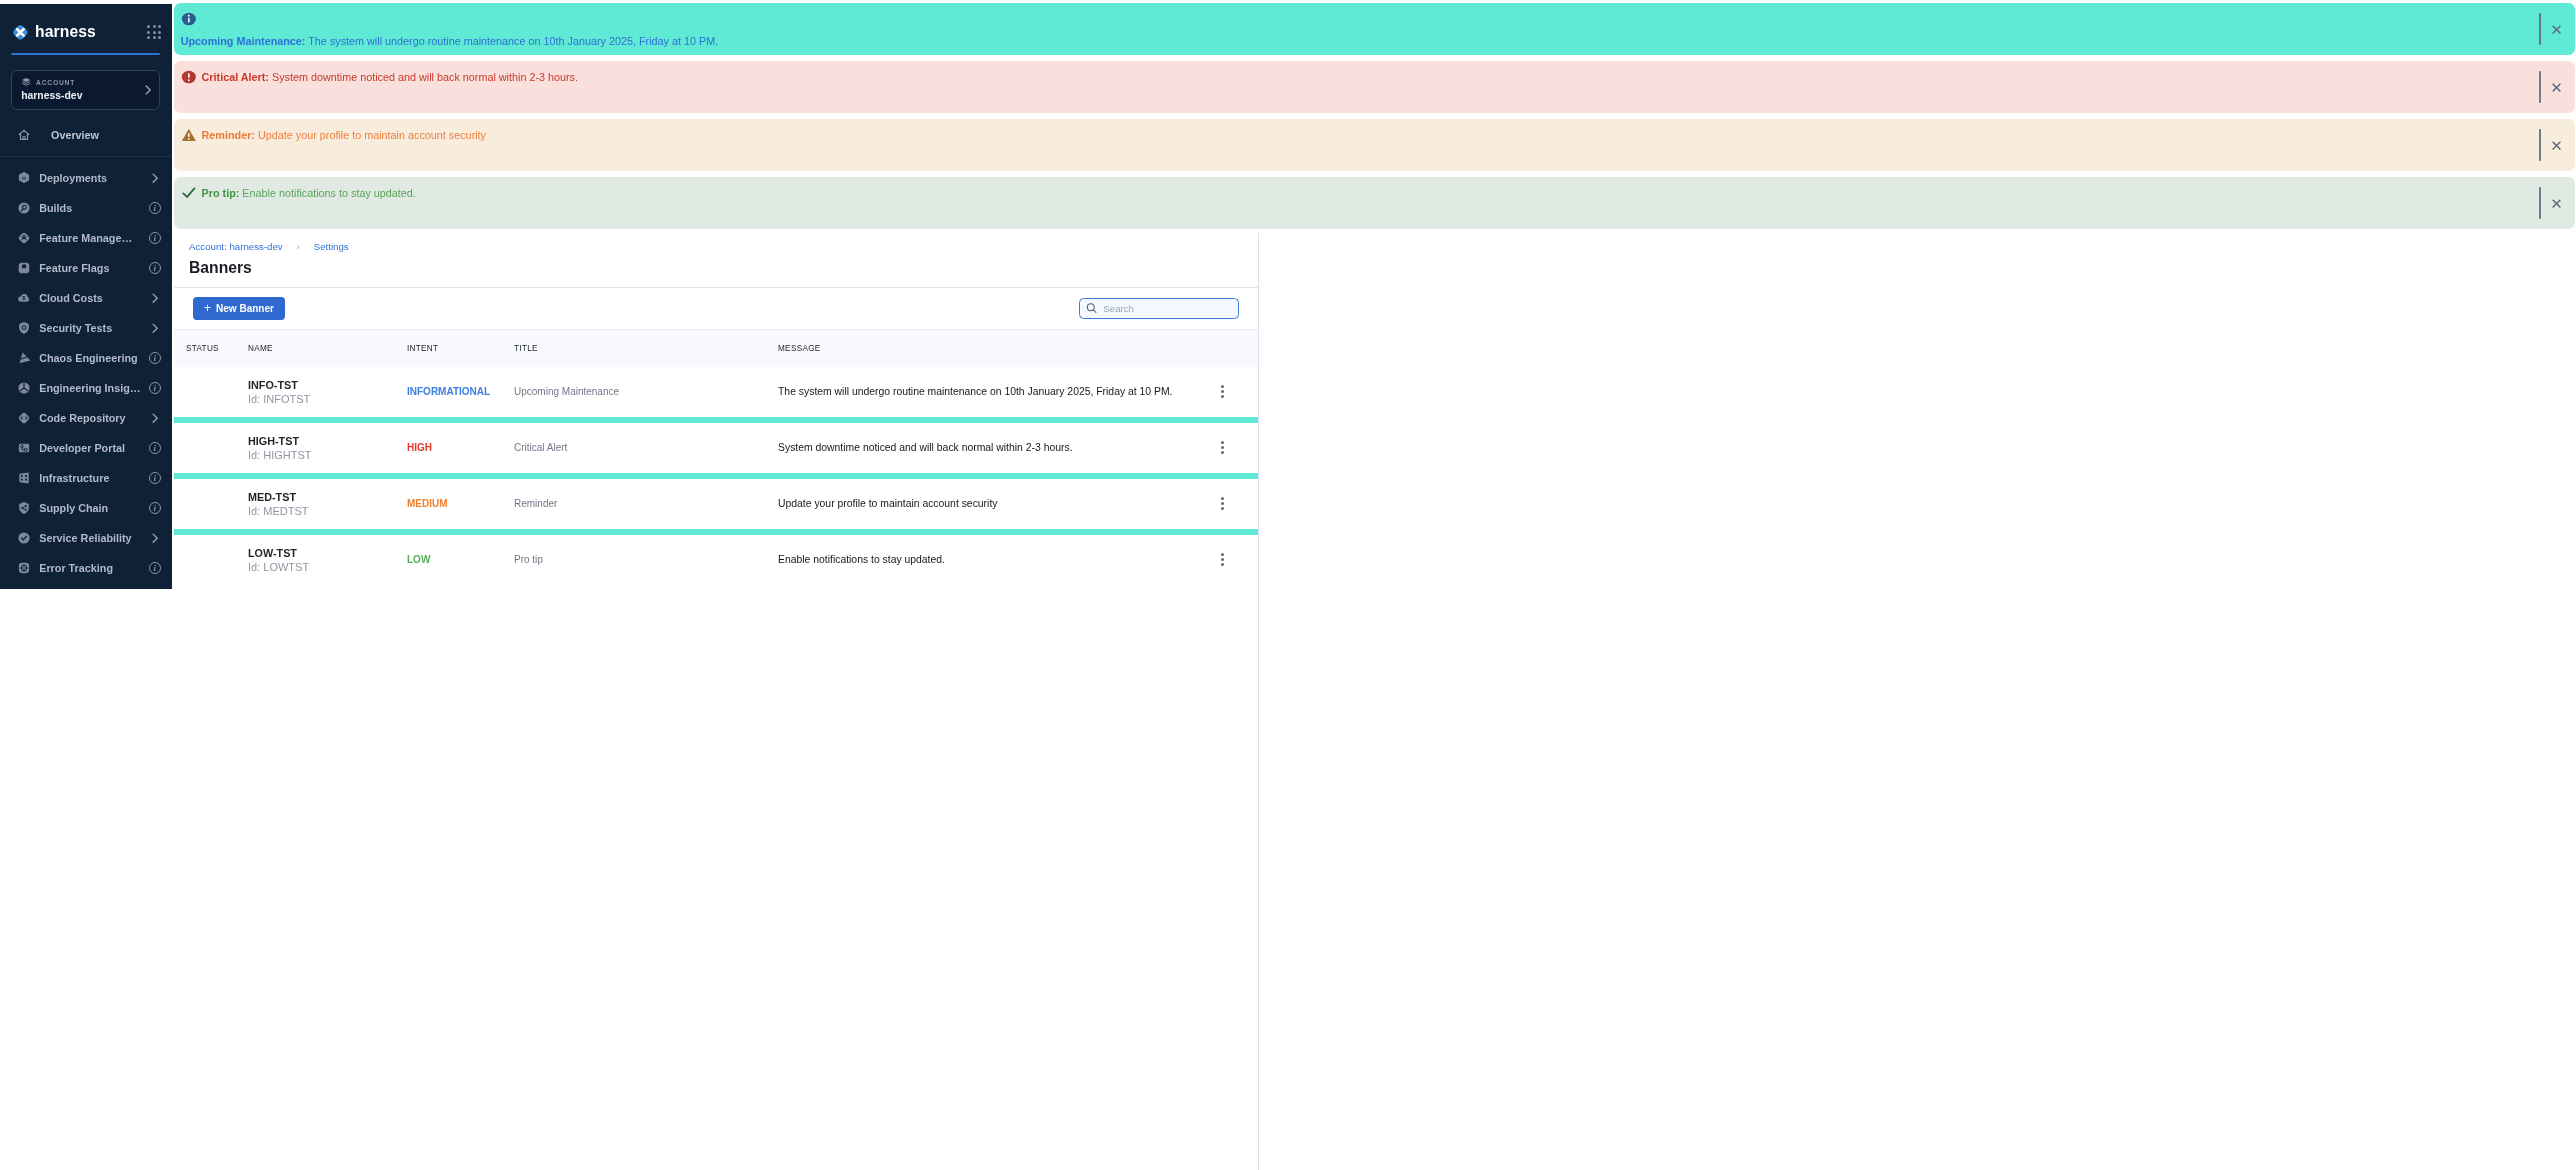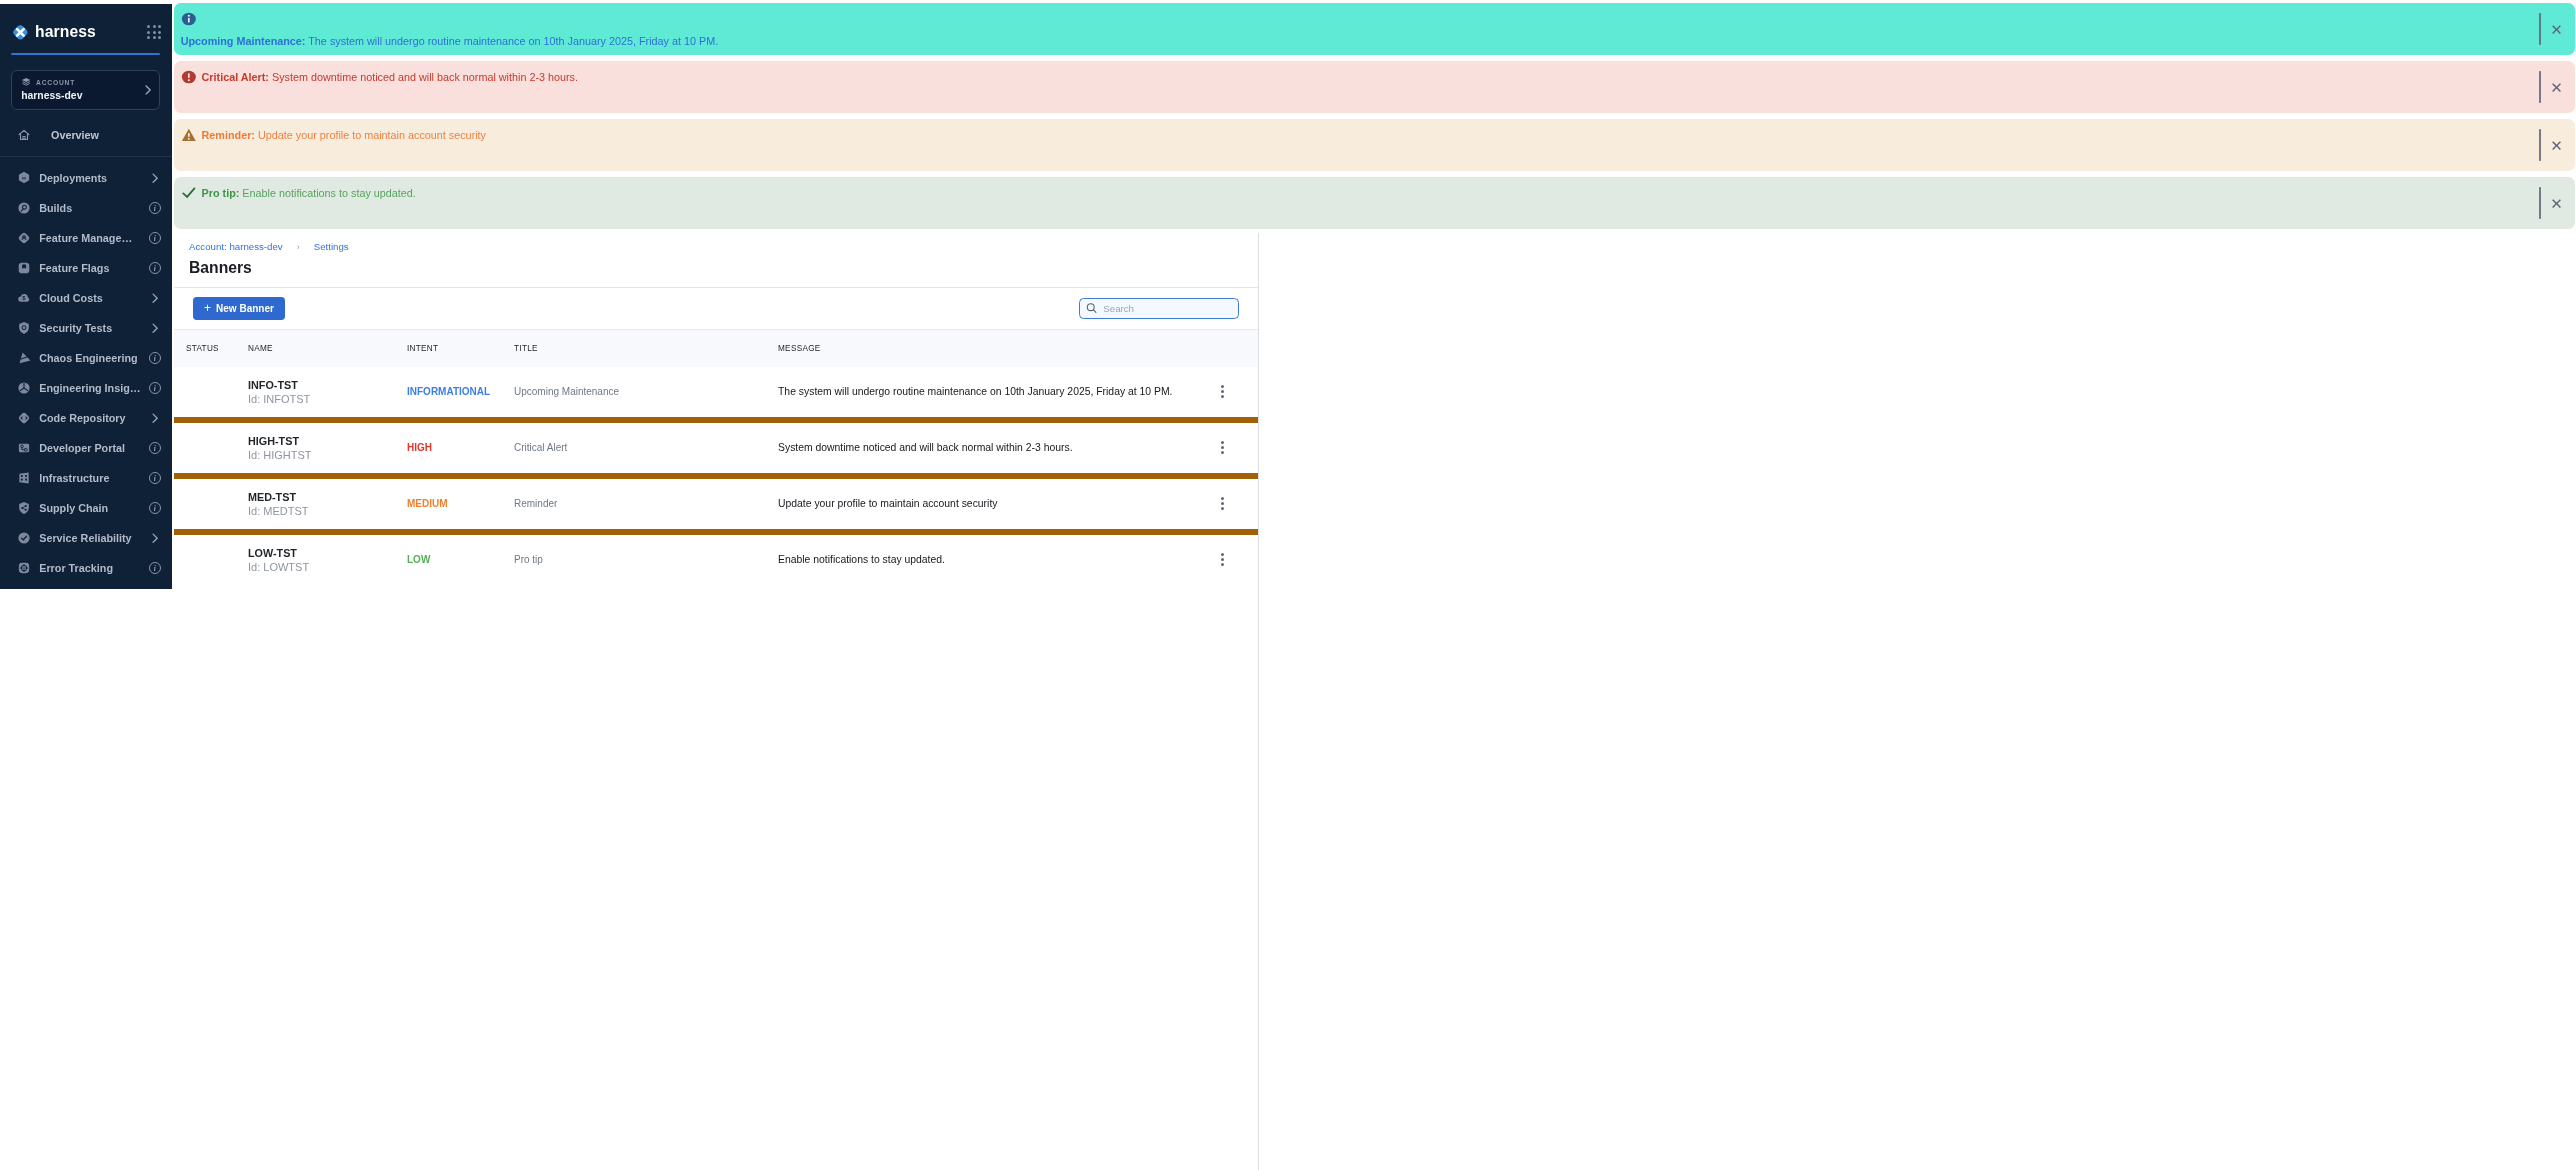--- a/index.html
+++ b/index.html
@@ -73,21 +73,21 @@
   .search-box input { width:100%; height:100%; border:1.1px solid #3d7bd8; border-radius:4.5px;
                       background:#f3f9ff; padding:0 7.5px 0 23px; font-size:9.7px; color:#333;
                       outline:none; font-family:inherit; }
   .search-box input::placeholder { color:#9aa4b2; }
   .search-icon { position:absolute; left:6.7px; top:50%; transform:translateY(-50%); }
 
   .thead { height:38px; background:#f8f9fc; border-top:0.7px solid #e8eaef;
            display:grid; grid-template-columns:62px 159px 107px 264px 1fr 45px;
            align-items:center; padding-left:12px; }
   .th { font-size:8.2px; font-weight:400; color:#22262e; letter-spacing:0.3px; }
-  .tbody { background:#a16207; }
+  .tbody { background:#5eead4; }
   .row { display:grid; grid-template-columns:62px 159px 107px 264px 1fr 45px; align-items:center;
          padding-left:12px; height:50px; background:#ffffff; margin-bottom:6px; }
   .row:last-child { margin-bottom:0; }
   .cell-name .nm { font-size:10.8px; font-weight:600; color:#1f242b; }
   .cell-name .id { font-size:11px; color:#8e95a2; margin-top:2.2px; }
   .intent { font-size:10px; font-weight:600; }
   .cell-title { font-size:10px; color:#6f7887; }
   .cell-msg { font-size:10.4px; color:#16181d; }
   .kebab { display:flex; flex-direction:column; gap:2.2px; align-items:center; width:18px; cursor:pointer; }
   .kebab i { width:3px; height:3px; border-radius:50%; background:#5e6878; }

